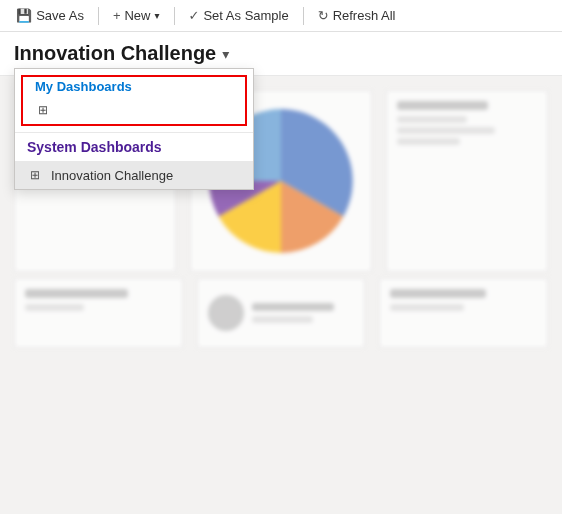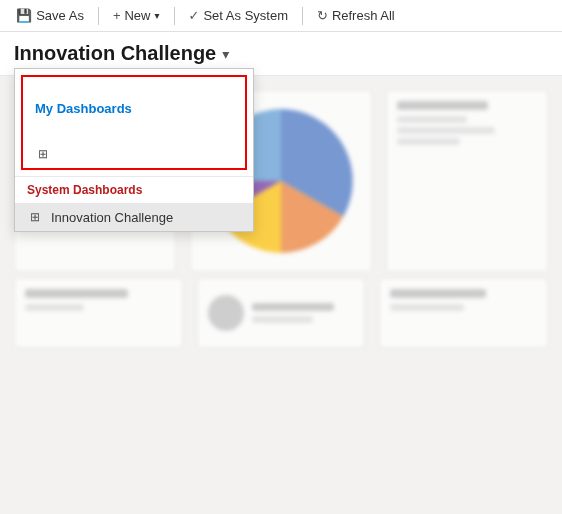--- a/index.html
+++ b/index.html
@@ -77,21 +77,21 @@
       box-shadow: 0 4px 12px rgba(0,0,0,0.15);
       width: 240px;
       z-index: 100;
     }
 
     .my-dashboards-section {
       border: 2px solid #e00;
       margin: 6px;
     }
     .my-dashboards-label {
-      padding: 24px 12px;
+      padding: 2px 12px;
       font-size: 13px;
       color: #0078d4;
       font-weight: 600;
       cursor: pointer;
     }
 
     .dropdown-item {
       display: flex;
       align-items: center;
       gap: 8px;
@@ -107,22 +107,22 @@
       height: 16px;
       display: inline-flex;
       align-items: center;
       justify-content: center;
       color: #555;
       font-size: 12px;
     }
 
     .system-dashboards-label {
       padding: 6px 12px;
-      font-size: 12px;
-      color: #b91c1c;
+      font-size: 14px;
+      color: #4c1d95;
       font-weight: 600;
       cursor: pointer;
       border-top: 1px solid #e8e8e8;
       margin-top: 2px;
     }
 
     
     .placeholder-line {
       height: 8px;
       background: #ccc;
@@ -141,21 +141,21 @@
   </button>
   <div class="toolbar-divider"></div>
   <button class="toolbar-btn">
     <span class="toolbar-icon">+</span>
     <span>New</span>
     <span style="font-size:10px;">▾</span>
   </button>
   <div class="toolbar-divider"></div>
   <button class="toolbar-btn">
     <span class="toolbar-icon">✓</span>
-    <span>Set As System</span>
+    <span>Set As Sample</span>
   </button>
   <div class="toolbar-divider"></div>
   <button class="toolbar-btn">
     <span class="toolbar-icon">↻</span>
     <span>Refresh All</span>
   </button>
 </div>
 
 <div class="header">
   <span class="header-title">Innovation Challenge</span>

